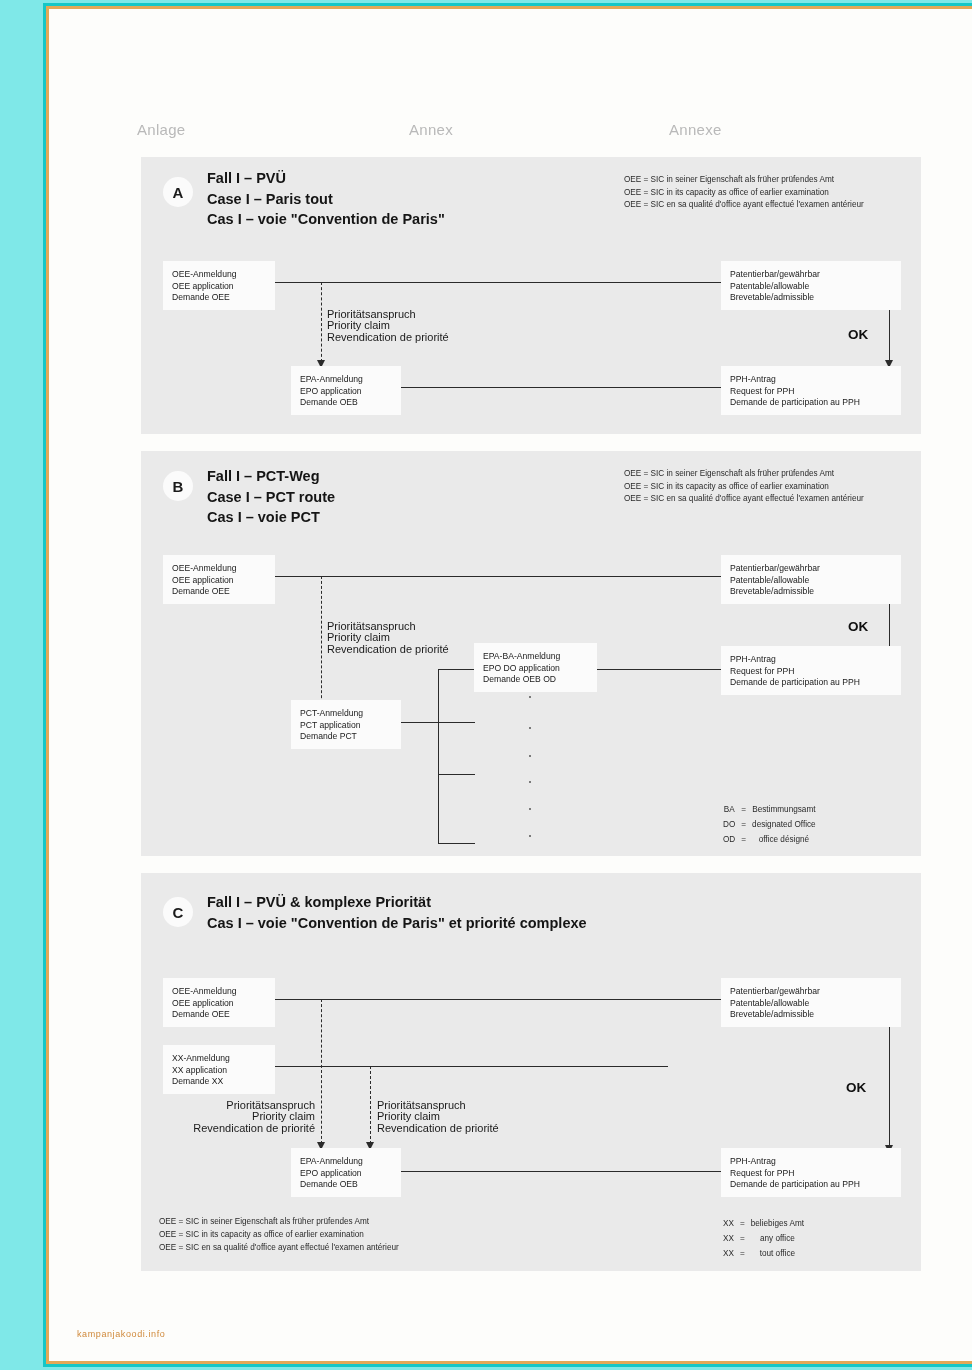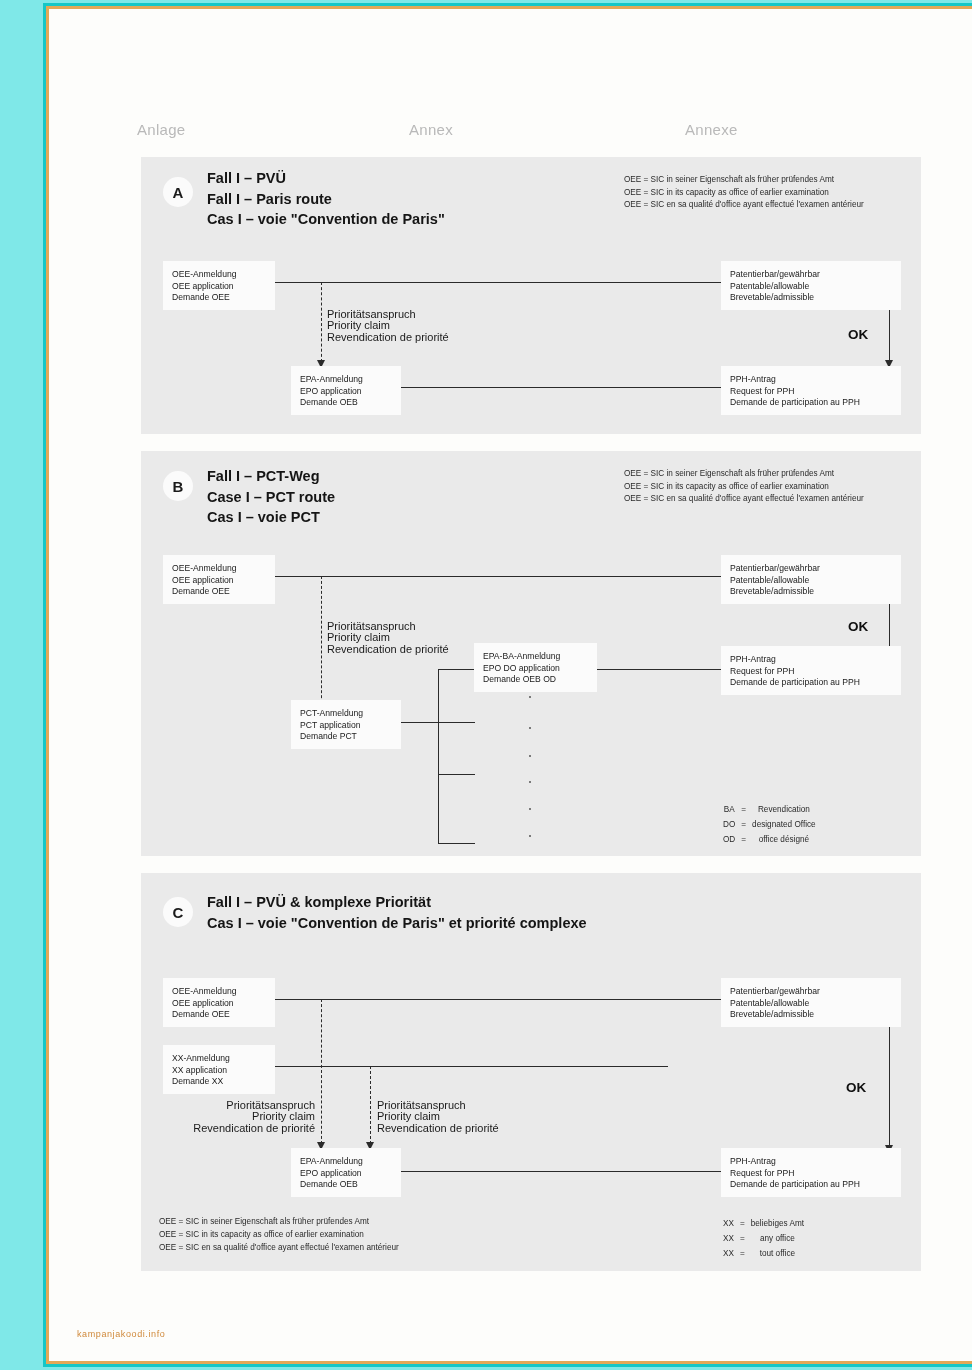--- a/index.html
+++ b/index.html
@@ -17,21 +17,21 @@
     outline: 3px solid #14c7c7;
     margin-left: 40px;
   }
   .sheet { position: absolute; inset: 0; background: #fdfdfb; }
 
   
   .lang-row { position: absolute; left: 0; top: 112px; width: 100%; height: 22px; }
   .lang { position: absolute; color: #b9b9b9; font-size: 15px; letter-spacing: .3px; }
   .lang-de { left: 88px; }
   .lang-en { left: 360px; }
-  .lang-fr { left: 636px; }
+  .lang-fr { left: 620px; }
 
   
   .panel {
     position: absolute; left: 92px; width: 780px;
     background: #eaeaea;
   }
   #panel-a { top: 148px; height: 277px; }
   #panel-b { top: 442px; height: 405px; }
   #panel-c { top: 864px; height: 398px; }
 
@@ -91,21 +91,21 @@
     <div class="lang lang-en">Annex</div>
     <div class="lang lang-fr">Annexe</div>
   </div>
 
   <div class="panel" id="panel-a">
 
     <div class="badge" style="top:20px;">A</div>
 
     <div class="title-block" style="top:11px;">
       <div>Fall I – PVÜ</div>
-      <div>Fall I – Paris route</div>
+      <div>Case I – Paris tout</div>
       <div>Cas I  – voie "Convention de Paris"</div>
     </div>
 
     <div class="legend-top" style="left:483px; top:17px;">
       <div>OEE = SIC in seiner Eigenschaft als früher prüfendes Amt</div>
       <div>OEE = SIC in its capacity as office of earlier examination</div>
       <div>OEE = SIC en sa qualité d'office ayant effectué l'examen antérieur</div>
     </div>
 
     <div class="hline" style="left:133px; top:125px; width:548px;"></div>
@@ -219,21 +219,21 @@
       <div>PPH-Antrag</div>
       <div>Request for PPH</div>
       <div>Demande de participation au PPH</div>
     </div>
 
     <table class="abbr-table" style="left:580px; top:350px;text-align:center;">
       <tbody>
             <tr>
         <td>BA</td>
         <td>=</td>
-        <td>Revendication</td>
+        <td>Bestimmungsamt</td>
       </tr>
       <tr>
         <td>DO</td>
         <td>=</td>
         <td>designated Office</td>
       </tr>
       <tr>
         <td>OD</td>
         <td>=</td>
         <td>office désigné</td>

